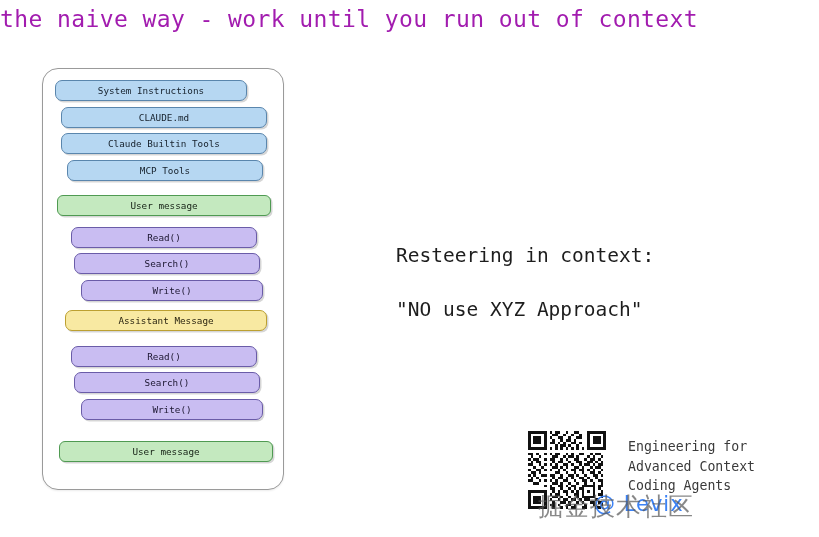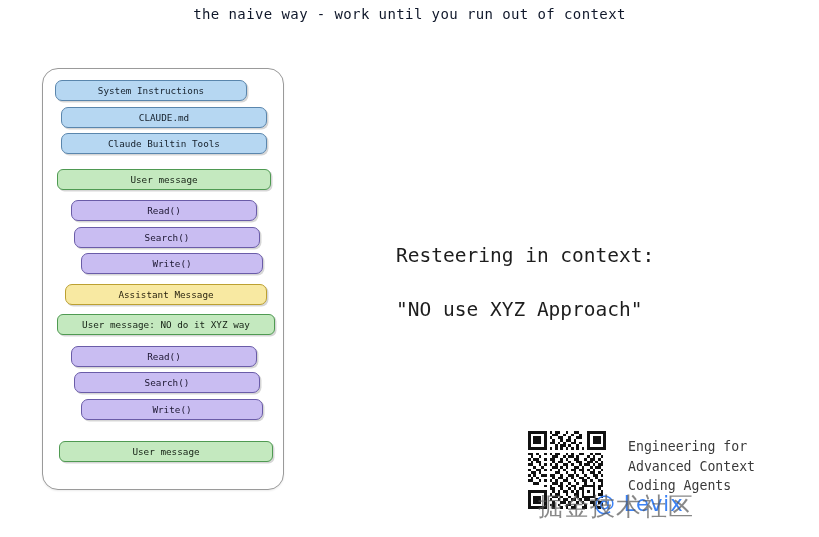--- a/index.html
+++ b/index.html
@@ -15,24 +15,24 @@
     font-family: "DejaVu Sans Mono", "Liberation Mono", monospace;
     color: #1a1a1a;
   }
 
   
   #slide-title {
     position: absolute;
     top: 6px;
     left: 0;
     width: 819px;
-    text-align: center;
-    font-size: 14px;
+    text-align: left;
+    font-size: 23px;
     letter-spacing: 0.4px;
-    color: #0f172a;
+    color: #a21caf;
     white-space: nowrap;
   }
 
   
   #context-window {
     position: absolute;
     left: 42px;
     top: 68px;
     width: 242px;
     height: 422px;
@@ -138,30 +138,30 @@
 </head>
 <body>
 
 <div id="slide-title">the naive way - work until you run out of context</div>
 
 <div id="context-window">
   <div id="context-stack">
       <div class="ctx-row ctx-blue" style="width: 192px; margin-left: 12px;">System Instructions</div>
       <div class="ctx-row ctx-blue" style="width: 206px; margin-left: 18px;">CLAUDE.md</div>
       <div class="ctx-row ctx-blue" style="width: 206px; margin-left: 18px;">Claude Builtin Tools</div>
+      <div class="ctx-row ctx-blue" style="width: 196px; margin-left: 24px;">MCP Tools</div>
       <div style="height: 9px;"></div>
       <div class="ctx-row ctx-green" style="width: 214px; margin-left: 14px;">User message</div>
       <div style="height: 5px;"></div>
       <div class="ctx-row ctx-purple" style="width: 186px; margin-left: 28px;">Read()</div>
       <div class="ctx-row ctx-purple" style="width: 186px; margin-left: 31px;">Search()</div>
       <div class="ctx-row ctx-purple" style="width: 182px; margin-left: 38px;">Write()</div>
       <div style="height: 4px;"></div>
       <div class="ctx-row ctx-yellow" style="width: 202px; margin-left: 22px;">Assistant Message</div>
       <div style="height: 4px;"></div>
-      <div class="ctx-row ctx-green" style="width: 218px; margin-left: 14px;">User message: NO do it XYZ way</div>
       <div style="height: 5px;"></div>
       <div class="ctx-row ctx-purple" style="width: 186px; margin-left: 28px;">Read()</div>
       <div class="ctx-row ctx-purple" style="width: 186px; margin-left: 31px;">Search()</div>
       <div class="ctx-row ctx-purple" style="width: 182px; margin-left: 38px;">Write()</div>
       <div style="height: 16px;"></div>
       <div class="ctx-row ctx-green" style="width: 214px; margin-left: 16px;">User message</div>
     </div>
 </div>
 
 <div id="resteer-block">

